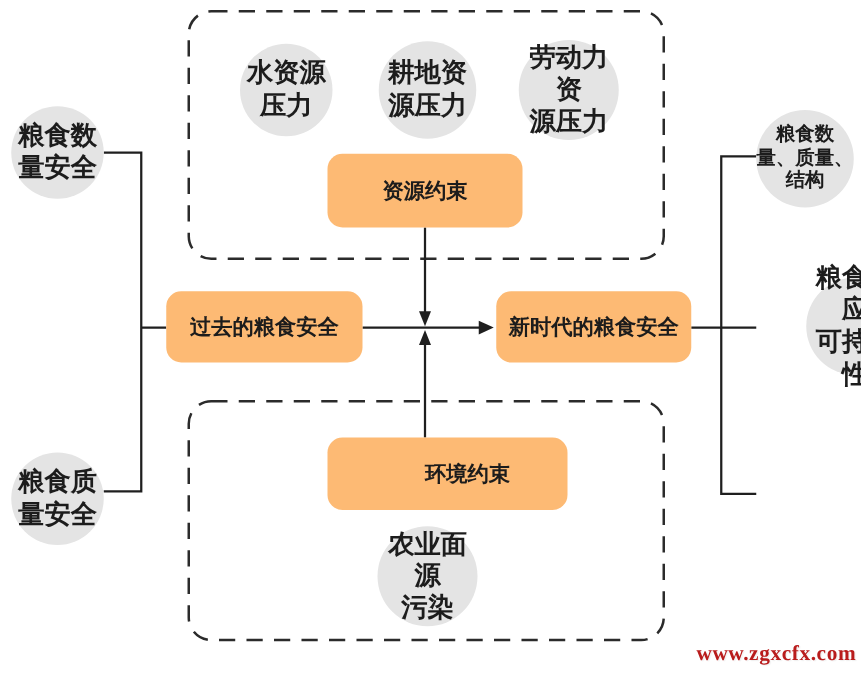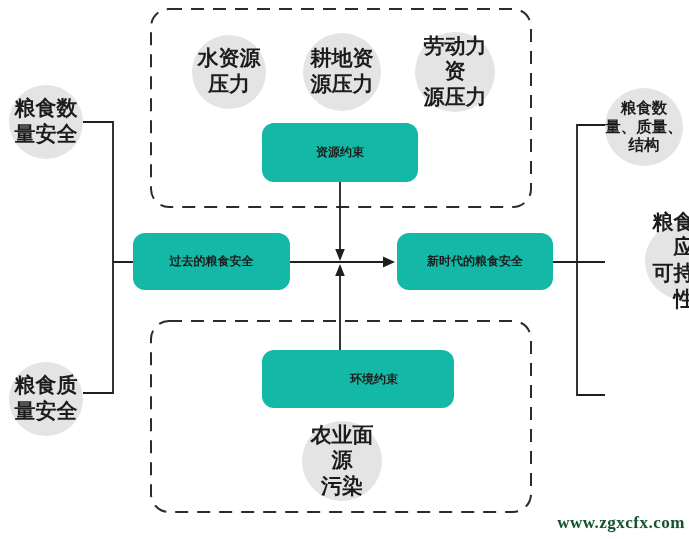--- a/index.html
+++ b/index.html
@@ -26,38 +26,38 @@
     text-align: center;
     white-space: pre-line;
     font-size: 21px;
     font-weight: 600;
     line-height: 1.22;
     color: #1c1c1c;
   }
   .circle.small { font-size: 15.5px; }
   .rbox {
     position: absolute;
-    background: #14b8a6;
+    background: #fdba74;
     border-radius: 12px;
     display: flex;
     align-items: center;
     justify-content: center;
     text-align: center;
-    font-size: 12px;
+    font-size: 17px;
     font-weight: 600;
     color: #1c1c1c;
   }
   .watermark {
     position: absolute;
     right: 4px;
     bottom: 6px;
     font-size: 17px;
     font-weight: bold;
     letter-spacing: 0.5px;
-    color: #14532d;
+    color: #b91c1c;
     text-shadow: 1px 1px 1px #efefef;
   }
 </style>
 </head>
 <body>
 
 <div id="canvas">
 
   <svg id="connectors" viewBox="0 0 689 539" xmlns="http://www.w3.org/2000/svg">
 

